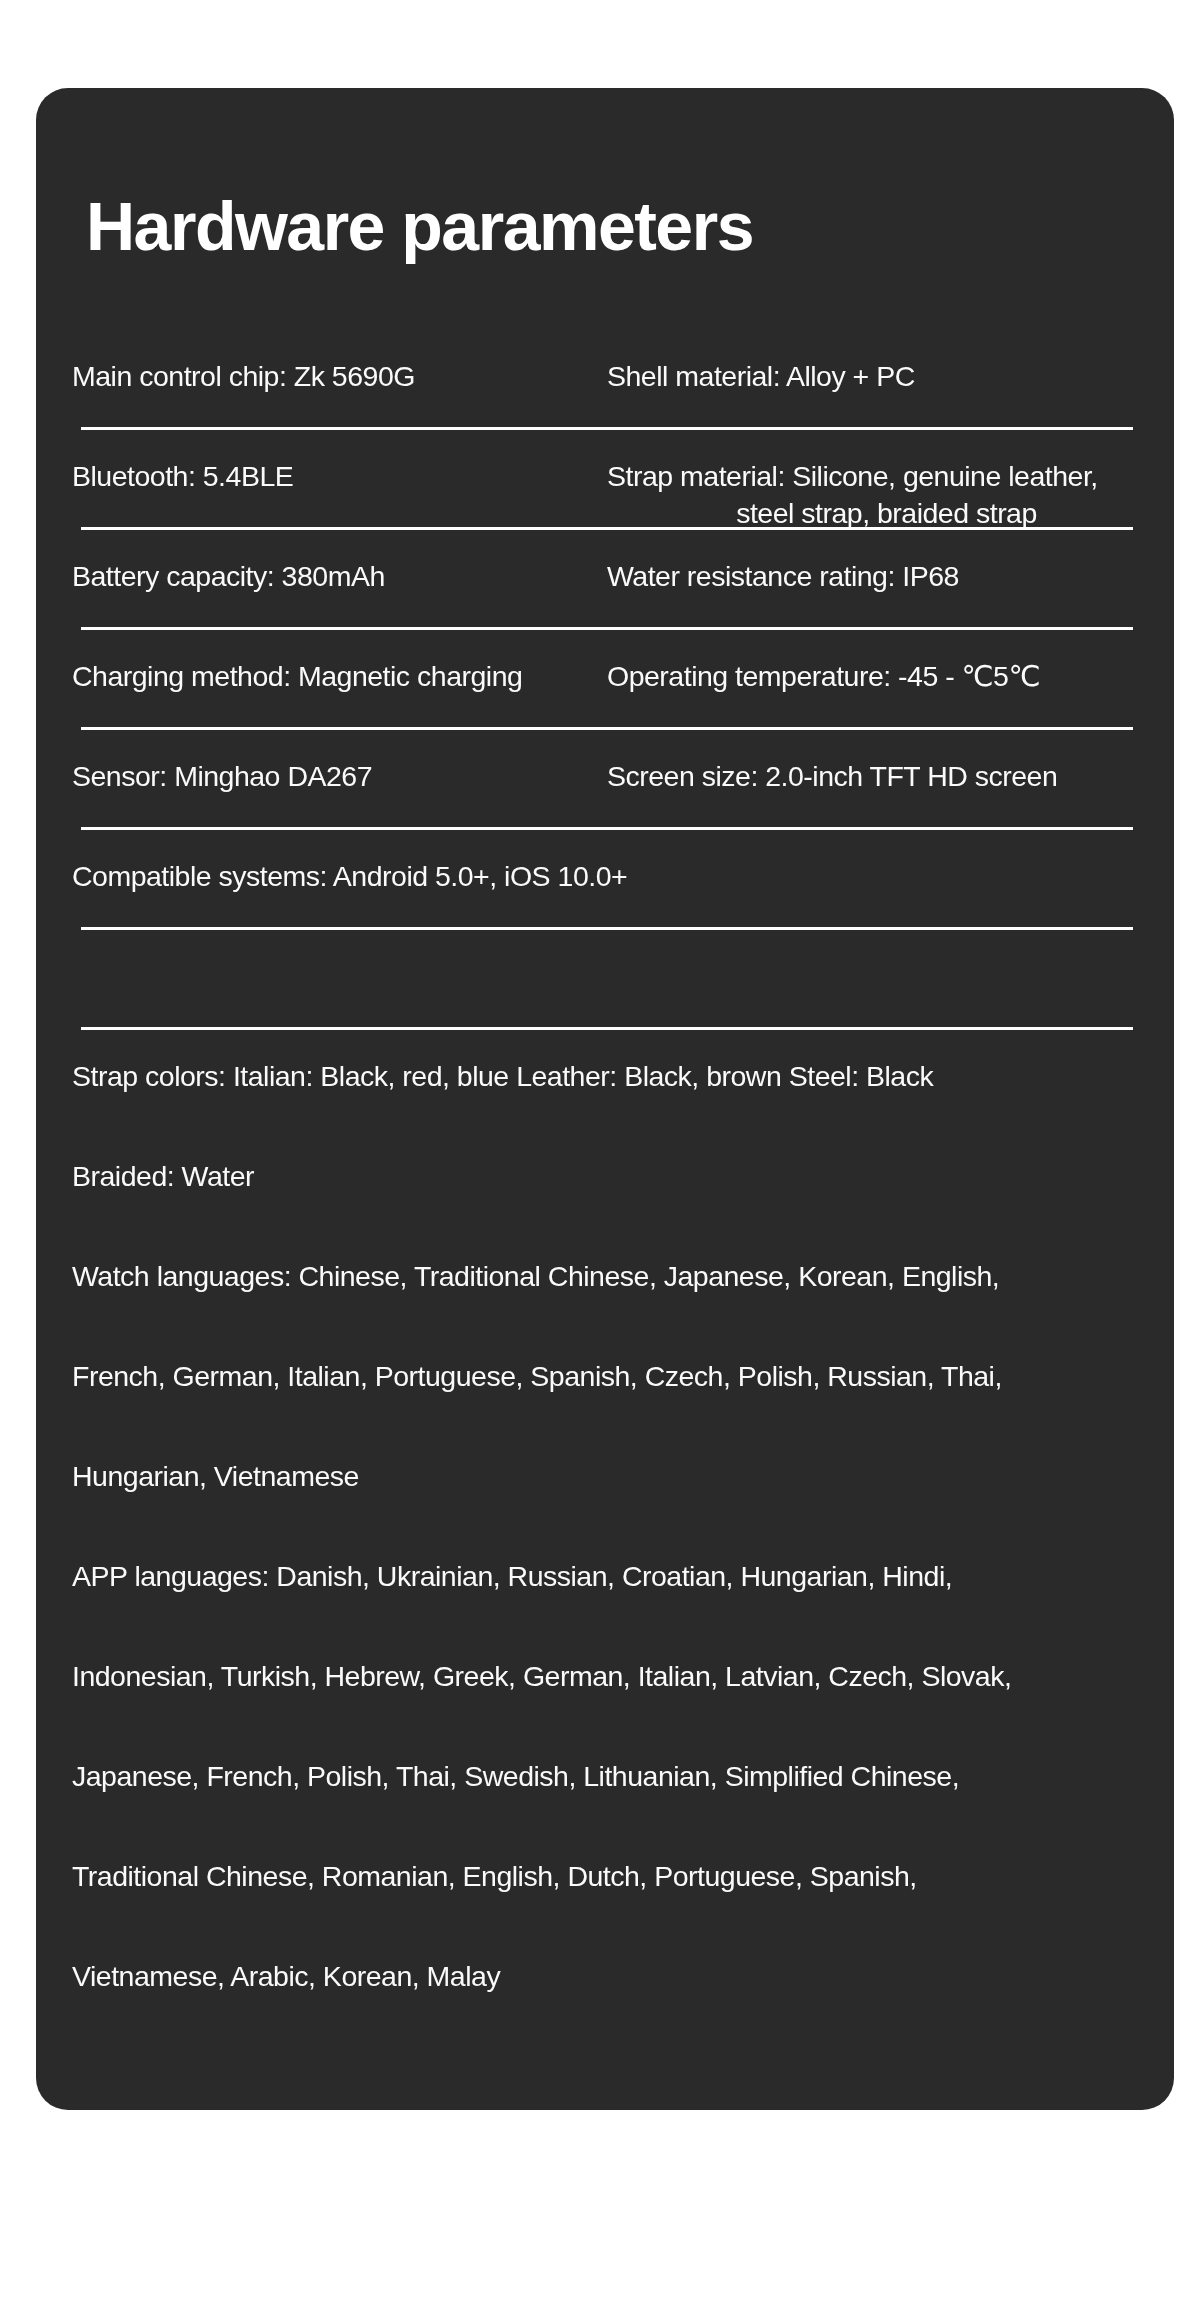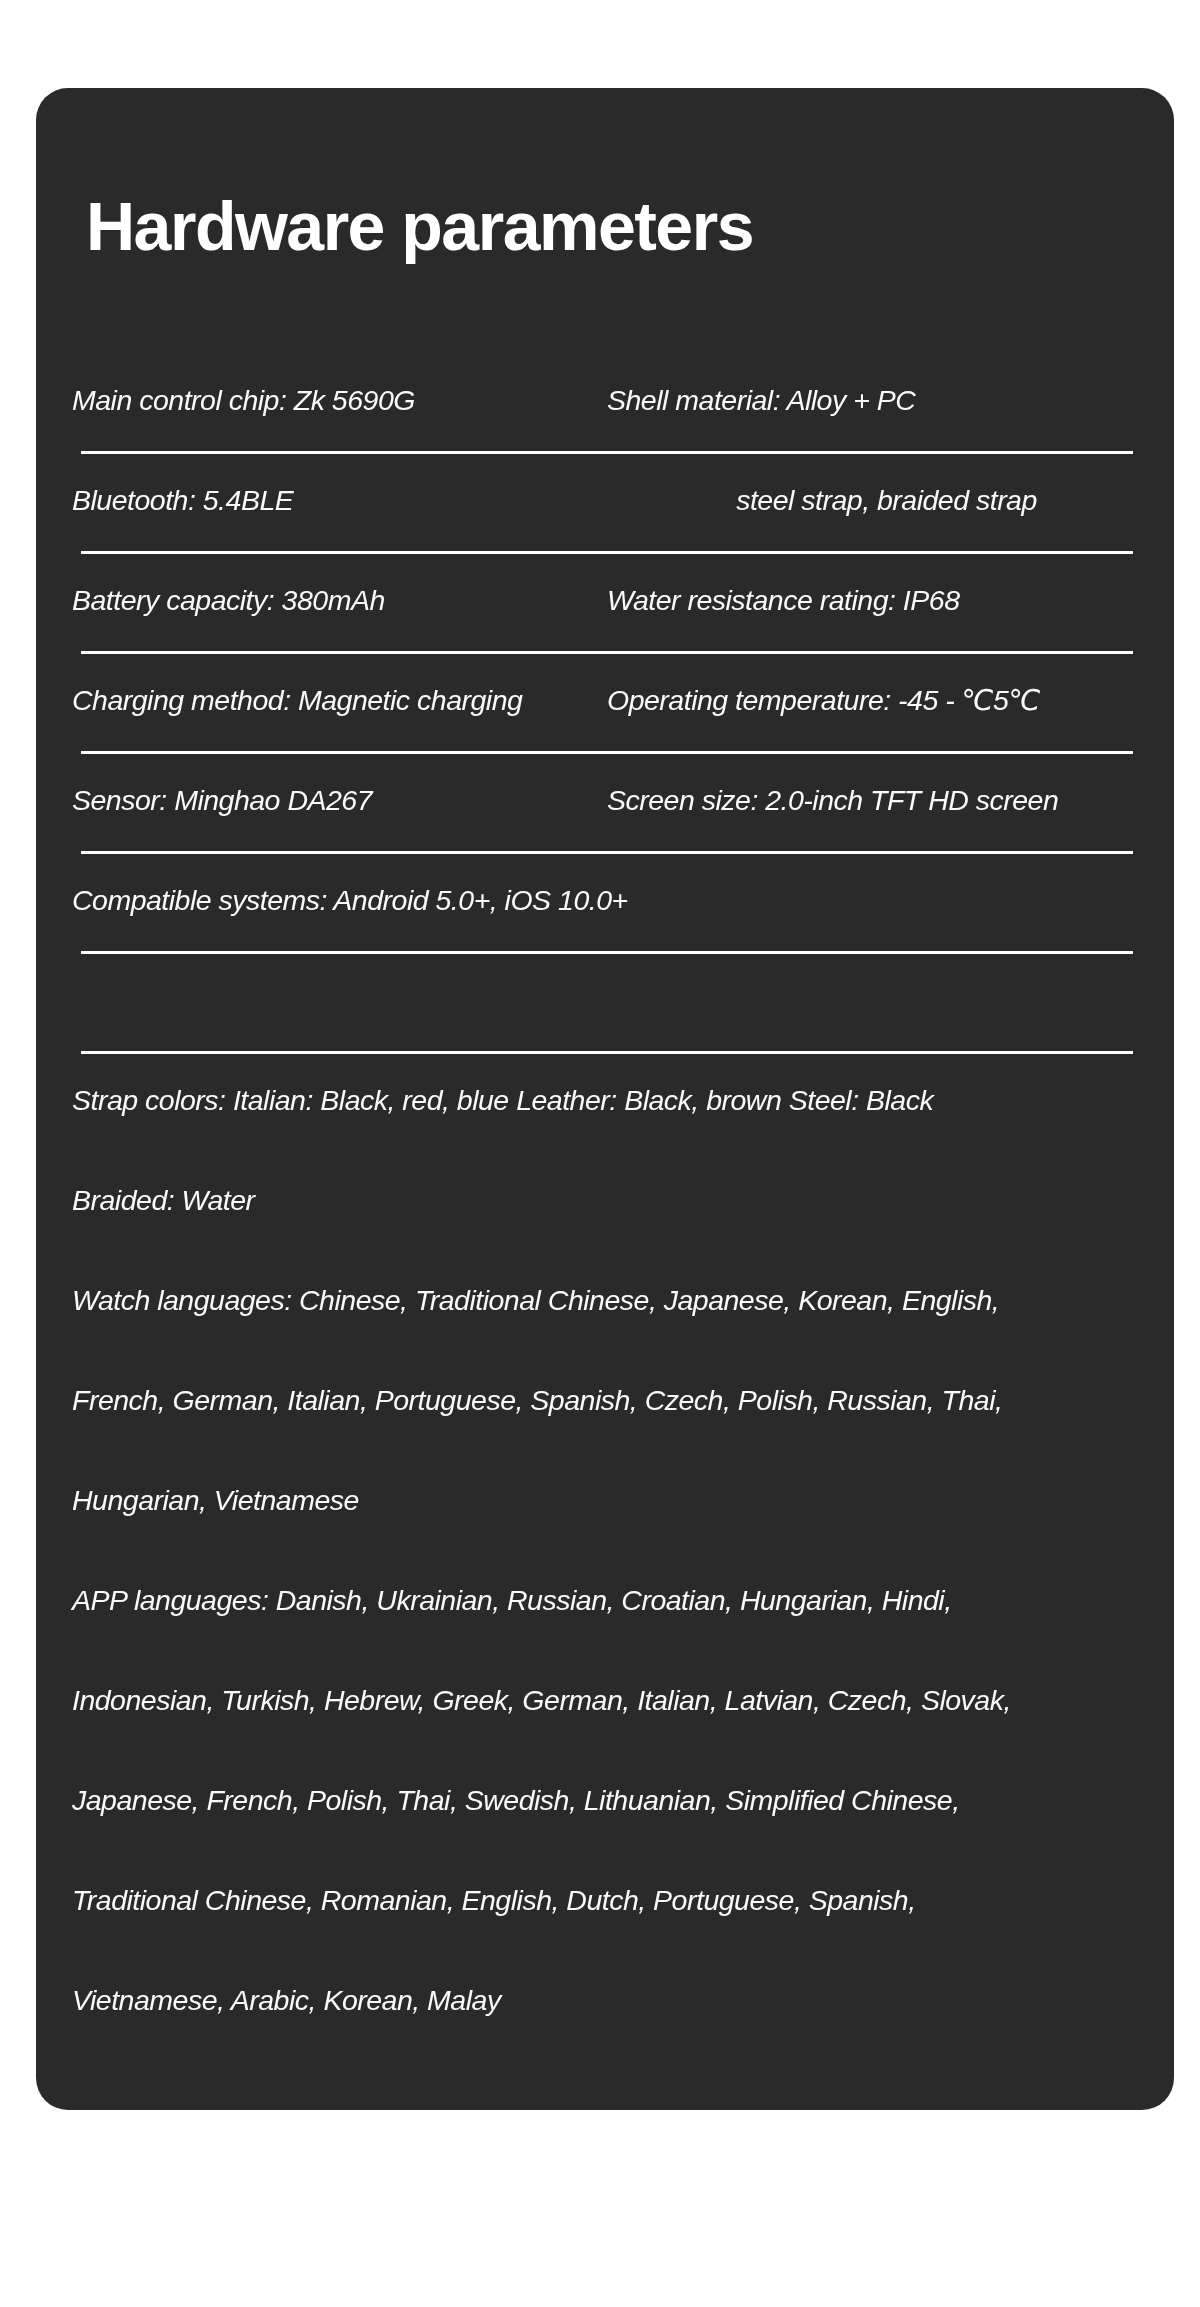--- a/index.html
+++ b/index.html
@@ -32,22 +32,21 @@
   .card-title {
     margin: 98px 0 0 14px;
     font-size: 68px;
     line-height: 80px;
     font-weight: bold;
     letter-spacing: -1.5px;
     color: #ffffff;
     white-space: nowrap;
   }
   .rows {
-    margin-top: 116px;
-    font-style: italic;
+    margin-top: 92px;
   }
   .spec-row {
     position: relative;
     height: 100px;
     display: flex;
     align-items: flex-start;
   }
   .spec-text {
     font-size: 28.5px;
     line-height: 37px;
@@ -94,20 +93,21 @@
 
         <div class="spec-row">
           <div class="spec-text cell-left">Main control chip: Zk 5690G</div>
           <div class="spec-text cell-right">Shell material: Alloy + PC</div>
           <div class="divider"></div>
         </div>
 
         <div class="spec-row">
           <div class="spec-text cell-left">Bluetooth: 5.4BLE</div>
           <div class="spec-text cell-right">
+            <div class="wrap-line1">Strap material: Silicone, genuine leather,</div>
             <div class="wrap-line2">steel strap, braided strap</div>
           </div>
           <div class="divider"></div>
         </div>
 
         <div class="spec-row">
           <div class="spec-text cell-left">Battery capacity: 380mAh</div>
           <div class="spec-text cell-right">Water resistance rating: IP68</div>
           <div class="divider"></div>
         </div>

